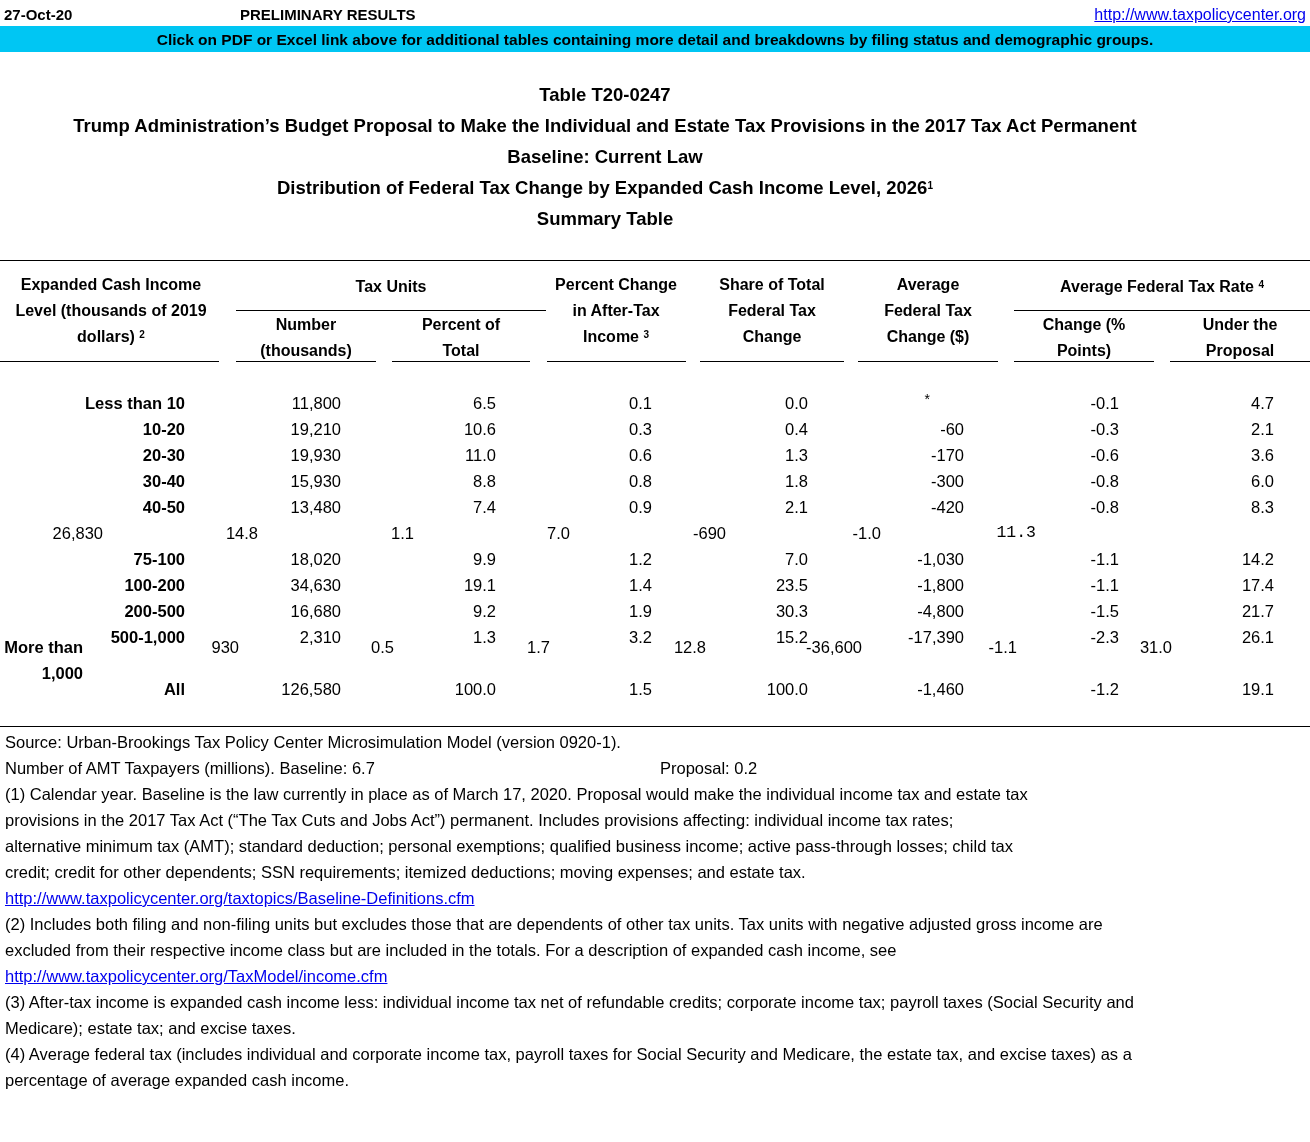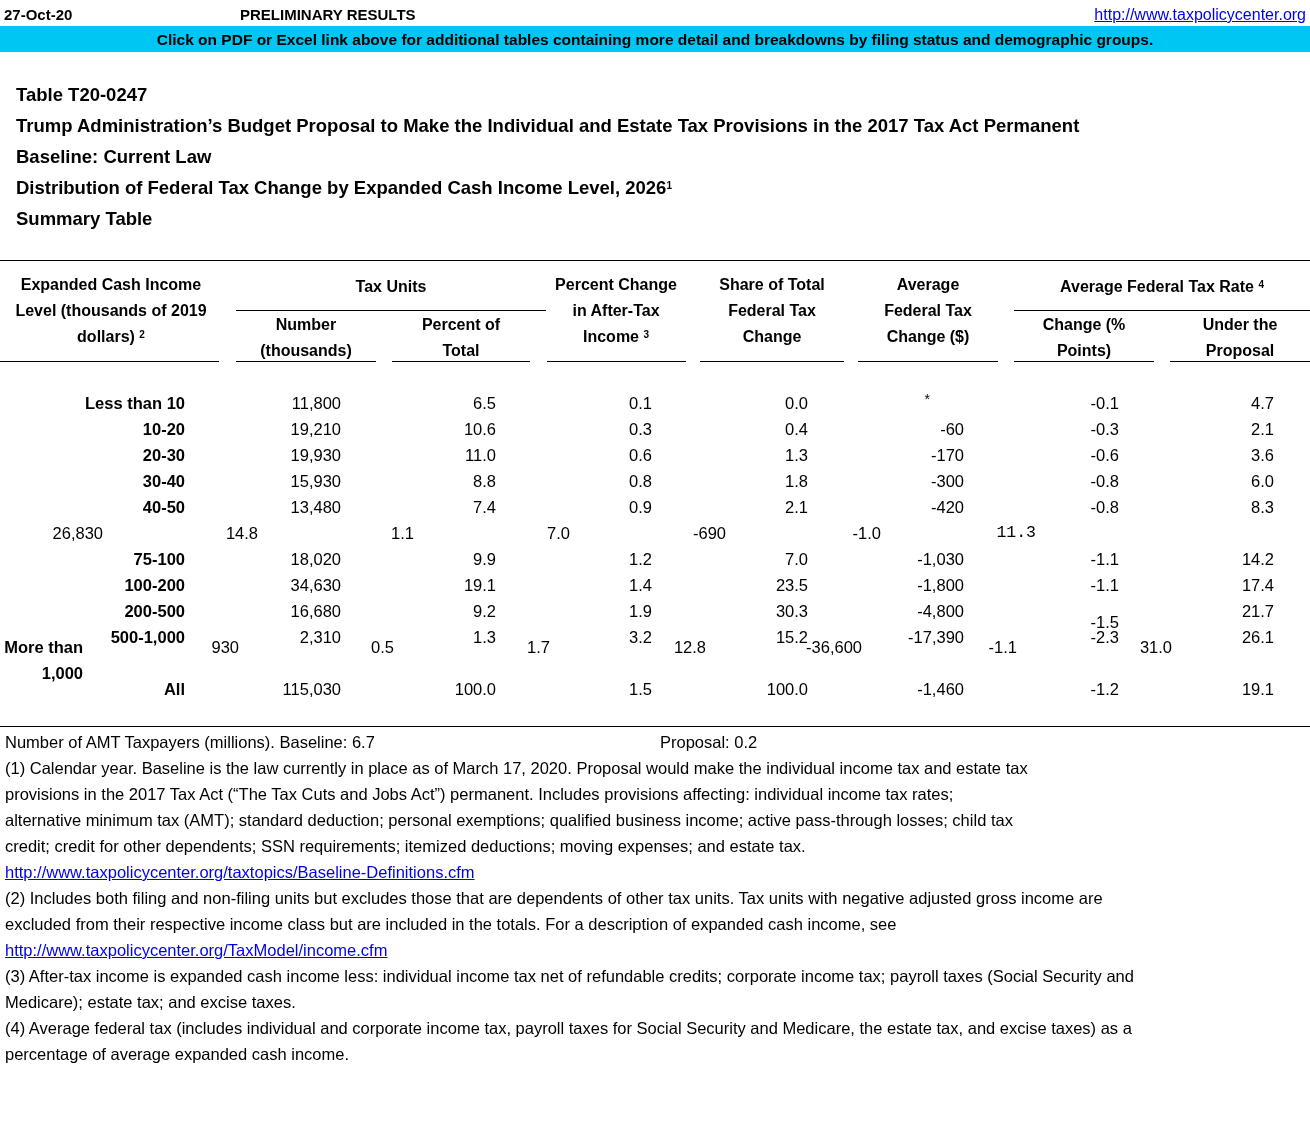--- a/index.html
+++ b/index.html
@@ -5,21 +5,21 @@
   html, body { margin: 0; padding: 0; background: #ffffff; }
   body { width: 1310px; height: 1142px; position: relative; overflow: hidden;
          font-family: "Liberation Sans", sans-serif; color: #000; }
   .abs { position: absolute; }
   .topbar { top: 3px; left: 0; width: 1310px; height: 22px; font-size: 15px; font-weight: bold; }
   .date { left: 4px; top: 3px; }
   .prelim { left: 240px; top: 3px; }
   .toplink { right: 4px; top: 3px; font-weight: normal; font-size: 16px; color: #0000ee; text-decoration: underline; }
   .banner { top: 26px; left: 0; width: 1310px; height: 26px; background: #00c6f3;
             font-size: 15.5px; font-weight: bold; text-align: center; line-height: 27px; }
-  .titles { top: 82px; left: 16px; width: 1210px; text-align: left; font-size: 18.5px; font-weight: bold; }
+  .titles { top: 82px; left: 0; width: 1210px; text-align: center; font-size: 18.5px; font-weight: bold; }
   .titles div { height: 31px; line-height: 26px; }
   sup { font-size: 10px; vertical-align: top; position: relative; top: -2px; }
   .rule { height: 0; border-top: 1px solid #000; }
   .hdr { font-size: 16px; font-weight: bold; text-align: center; line-height: 26px; }
   .cell { font-size: 16.5px; text-align: right; height: 26px; line-height: 26px; }
   .rowlabel { font-weight: bold; }
   .notes { top: 729px; left: 5px; width: 1300px; font-size: 16.5px; line-height: 26px; }
   .notes a { color: #0000ee; text-decoration: underline; }
   .notes .line { white-space: nowrap; }
 </style>
@@ -183,21 +183,21 @@
       <div class="abs cell " style="right: 191px; top: 0px;">-1.1</div>
       <div class="abs cell " style="right: 36px; top: 0px;">17.4</div>
     </div>
     <div class="abs" style="top: 208px; left: 0px; width: 1310px; height: 26px;">
       <div class="abs cell rowlabel" style="right: 1125px; top: 0px;">200-500</div>
       <div class="abs cell " style="right: 969px; top: 0px;">16,680</div>
       <div class="abs cell " style="right: 814px; top: 0px;">9.2</div>
       <div class="abs cell " style="right: 658px; top: 0px;">1.9</div>
       <div class="abs cell " style="right: 502px; top: 0px;">30.3</div>
       <div class="abs cell " style="right: 346px; top: 0px;">-4,800</div>
-      <div class="abs cell " style="right: 191px; top: 11px; margin-left: 44px;">-1.5</div>
+      <div class="abs cell " style="right: 191px; top: 0px; margin-left: 44px;">-1.5</div>
       <div class="abs cell " style="right: 36px; top: 0px;">21.7</div>
     </div>
     <div class="abs" style="top: 234px; left: 0px; width: 1310px; height: 26px;">
       <div class="abs cell rowlabel" style="right: 1125px; top: 0px;">500-1,000</div>
       <div class="abs cell " style="right: 969px; top: 0px;">2,310</div>
       <div class="abs cell " style="right: 814px; top: 0px;">1.3</div>
       <div class="abs cell " style="right: 658px; top: 0px;">3.2</div>
       <div class="abs cell " style="right: 502px; top: 0px;">15.2</div>
       <div class="abs cell " style="right: 346px; top: 0px;">-17,390</div>
       <div class="abs cell " style="right: 191px; top: 0px;">-2.3</div>
@@ -208,33 +208,34 @@
       <div class="abs cell " style="right: 969px; top: 0px;">930</div>
       <div class="abs cell " style="right: 814px; top: 0px;">0.5</div>
       <div class="abs cell " style="right: 658px; top: 0px;">1.7</div>
       <div class="abs cell " style="right: 502px; top: 0px;">12.8</div>
       <div class="abs cell " style="right: 346px; top: 0px;">-36,600</div>
       <div class="abs cell " style="right: 191px; top: 0px;">-1.1</div>
       <div class="abs cell " style="right: 36px; top: 0px;">31.0</div>
     </div>
     <div class="abs" style="top: 286px; left: 0px; width: 1310px; height: 26px;">
       <div class="abs cell rowlabel" style="right: 1125px; top: 0px;">All</div>
-      <div class="abs cell " style="right: 969px; top: 0px;">115,030</div>
+      <div class="abs cell " style="right: 969px; top: 0px;">126,580</div>
       <div class="abs cell " style="right: 814px; top: 0px;">100.0</div>
       <div class="abs cell " style="right: 658px; top: 0px;">1.5</div>
       <div class="abs cell " style="right: 502px; top: 0px;">100.0</div>
       <div class="abs cell " style="right: 346px; top: 0px;">-1,460</div>
       <div class="abs cell " style="right: 191px; top: 0px;">-1.2</div>
       <div class="abs cell " style="right: 36px; top: 0px;">19.1</div>
     </div>
   </div>
 
 <div class="abs rule" style="top:726px;left:0;width:1310px;"></div>
 
 <div class="abs notes">
+  <div class="line">Source: Urban-Brookings Tax Policy Center Microsimulation Model (version 0920-1).</div>
   <div class="line" style="position:relative;">
     <span>Number of AMT Taxpayers (millions).  Baseline: 6.7</span>
     <span style="position:absolute;left:655px;">Proposal: 0.2</span>
   </div>
   <div class="line">(1) Calendar year. Baseline is the law currently in place as of March 17, 2020. Proposal would make the individual income tax and estate tax</div>
   <div class="line">provisions in the 2017 Tax Act (“The Tax Cuts and Jobs Act”) permanent. Includes provisions affecting: individual income tax rates;</div>
   <div class="line">alternative minimum tax (AMT); standard deduction; personal exemptions; qualified business income; active pass-through losses; child tax</div>
   <div class="line">credit; credit for other dependents; SSN requirements; itemized deductions; moving expenses; and estate tax.</div>
   <div class="line"><a>http://www.taxpolicycenter.org/taxtopics/Baseline-Definitions.cfm</a></div>
   <div class="line">(2) Includes both filing and non-filing units but excludes those that are dependents of other tax units. Tax units with negative adjusted gross income are</div>

